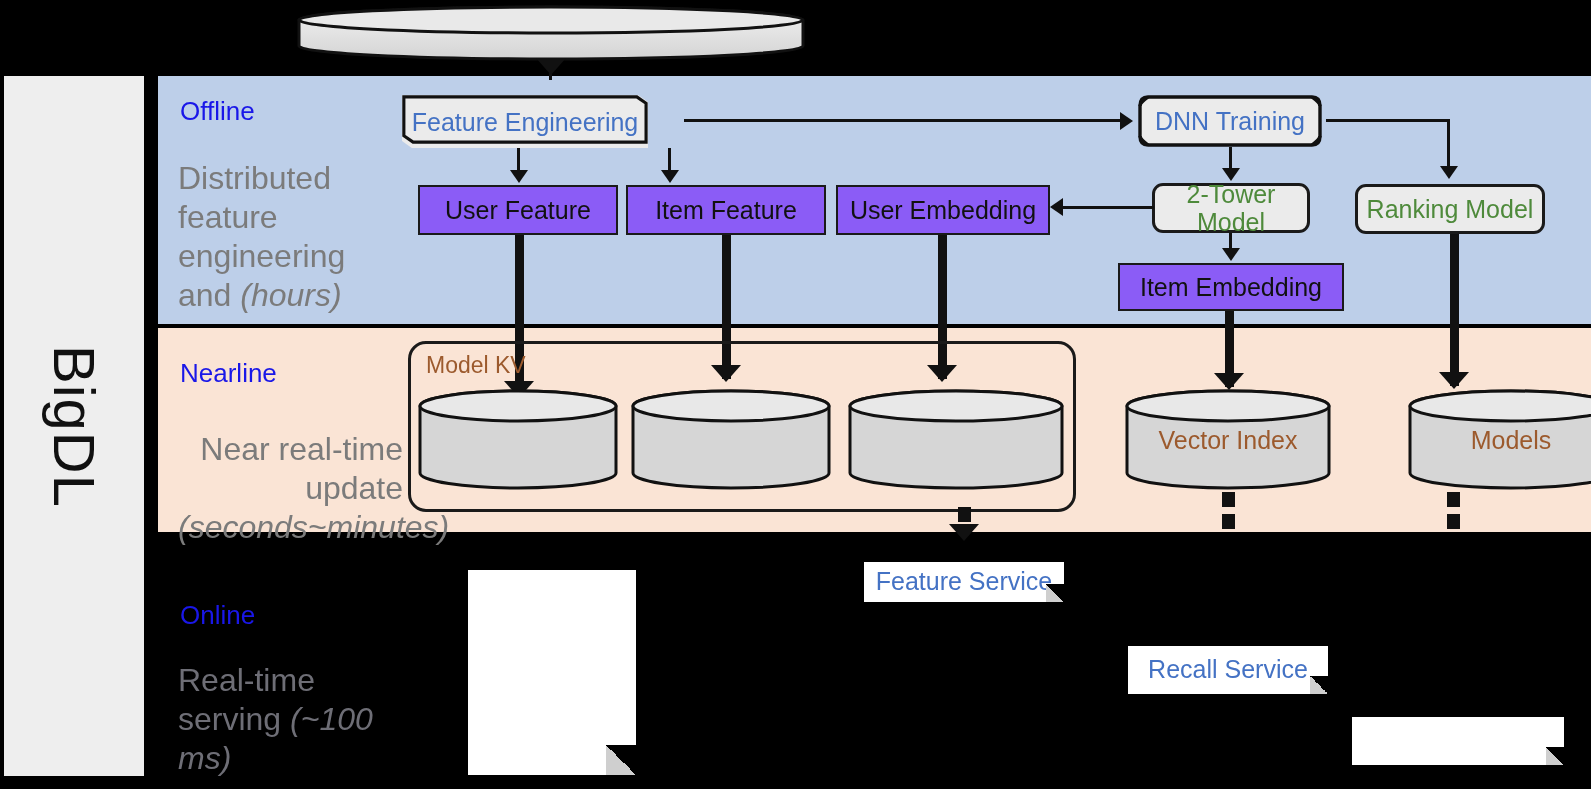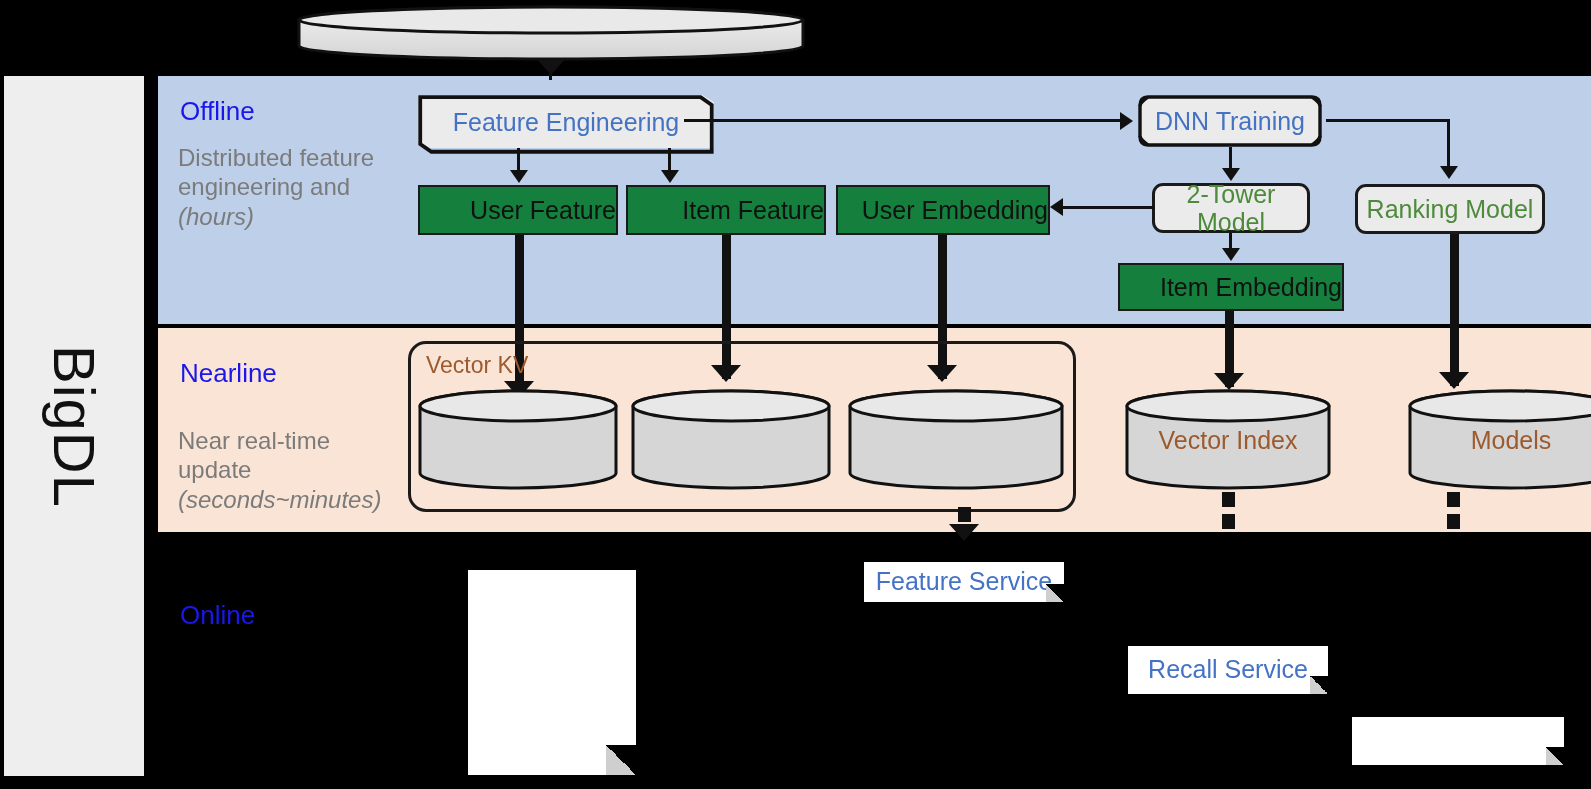--- a/index.html
+++ b/index.html
@@ -13,30 +13,30 @@
   #band-online{top:536px;height:253px;background:#000;}
 
   
   #bigdl-rail{position:absolute;left:4px;top:76px;width:140px;height:700px;
               background:#eeeeee;display:flex;align-items:center;justify-content:center;}
   #bigdl-label{writing-mode:vertical-rl;text-orientation:mixed;
                font-size:58px;color:#111;letter-spacing:1px;font-weight:400;}
 
   
   .band-title{position:absolute;font-size:26px;color:#1a17e8;font-weight:400;}
-  .band-sub{position:absolute;font-size:24px;color:#7b7b7b;line-height:1.22;width:225px;}
+  .band-sub{position:absolute;font-size:32px;color:#7b7b7b;line-height:1.22;width:225px;margin-top:16px;}
   .band-sub i{font-style:italic;}
   #online-sub{color:#6e6e76;}
 
   
   .node{position:absolute;box-sizing:border-box;display:flex;align-items:center;
         justify-content:center;text-align:center;line-height:1.12;}
 
   
-  .grey-box{background:#15803d;border:2.5px solid #1a1a1a;color:#111;font-size:25px;justify-content:flex-end;}
+  .grey-box{background:#8b5cf6;border:2.5px solid #1a1a1a;color:#111;font-size:25px;}
 
   
   .proc{background:#ebebeb;color:#4472c4;font-size:25px;}
   .proc-green{color:#4e8a3b;}
 
   .rounded{border:3px solid #1a1a1a;border-radius:11px;}
 
   
   .flag{border:0;background:transparent;}
   .flag .flag-bg{position:absolute;inset:0;background:#ebebeb;
@@ -98,43 +98,46 @@
   <div id="bigdl-rail">
     <span id="bigdl-label">BigDL</span>
   </div>
 
   <div class="band-title" style="left:180px;top:96px;">Offline</div>
   <div class="band-sub" style="left:178px;top:143px;">
     <span>Distributed feature engineering and </span><i>(hours)</i>
   </div>
 
   <div class="band-title" style="left:180px;top:358px;">Nearline</div>
-  <div class="band-sub" style="left:178px;top:426px;">
+  <div class="band-sub" style="left:178px;top:414px;text-align:right;">
     <span>Near real-time update </span><i>(seconds~minutes)</i>
   </div>
 
   <div class="band-title" style="left:180px;top:600px;">Online</div>
+  <div class="band-sub" id="online-sub" style="left:178px;top:645px;">
+    <span>Real-time serving </span><i>(~100 ms)</i>
+  </div>
 
   <div class="cyl" style="left:296px;top:4px;width:510px;height:58px;">
     <svg viewBox="0 0 510 58" preserveAspectRatio="none">
       <defs>
         <linearGradient id="gcyl" x1="0" y1="0" x2="0" y2="1">
           <stop offset="0%" stop-color="#f2f2f2"></stop>
             <stop offset="100%" stop-color="#d4d4d4"></stop>
         </linearGradient>
       </defs>
       <path d="M3,16 A252,13 0 0 1 507,16 L507,42 A252,13 0 0 1 3,42 Z" fill="url(#gcyl)" stroke="#111" stroke-width="3"></path>
       <ellipse cx="255" cy="16" rx="252" ry="13" fill="#e9e9e9" stroke="#111" stroke-width="3"></ellipse>
     </svg>
   </div>
 
   <div class="line thin-v" style="left:549px;top:58px;height:22px;"></div>
   <div class="arrow-dn-big" style="left:536px;top:58px;"></div>
 
-  <div class="node proc flag" style="left:418px;top:95px;width:296px;height:53px;">
+  <div class="node proc flag" style="left:402px;top:95px;width:246px;height:53px;">
     <div class="flag-bg"></div>
     <svg class="flag-line" viewBox="0 0 266 53" preserveAspectRatio="none">
       <path d="M2,2 L254,2 L264,9 L264,51 L12,51 L2,44 Z" fill="none" stroke="#111" stroke-width="3.4"></path>
     </svg>
     <span class="lbl">Feature Engineering</span>
   </div>
 
   <div class="node proc bracket" style="left:1134px;top:95px;width:192px;height:52px;">
     <svg class="br-svg" viewBox="0 0 192 52" preserveAspectRatio="none">
       <path d="M14,2 L178,2 Q186,2 186,11 L186,41 Q186,50 178,50 L14,50 Q6,50 6,41 L6,11 Q6,2 14,2 Z" fill="#ebebeb" stroke="#111" stroke-width="3.4"></path>
@@ -194,21 +197,21 @@
   <div class="line thick-v" style="left:938px;top:235px;height:144px;"></div>
   <div class="arrow-dn-big" style="left:927px;top:365px;"></div>
 
   <div class="line thick-v" style="left:1225px;top:311px;height:76px;"></div>
   <div class="arrow-dn-big" style="left:1214px;top:373px;"></div>
 
   <div class="line thick-v" style="left:1450px;top:234px;height:152px;"></div>
   <div class="arrow-dn-big" style="left:1439px;top:372px;"></div>
 
   <div id="redis-group" style="left:408px;top:341px;width:662px;height:165px;"></div>
-  <div id="redis-kv-label" style="left:426px;top:352px;">Vector KV</div>
+  <div id="redis-kv-label" style="left:426px;top:352px;">Model KV</div>
 
   <div class="cyl" style="left:417px;top:388px;width:202px;height:103px;">
     <svg viewBox="0 0 202 103" preserveAspectRatio="none">
       <path d="M3,18 A98,15 0 0 1 199,18 L199,85 A98,15 0 0 1 3,85 Z" fill="#d6d6d6" stroke="#111" stroke-width="3"></path>
       <ellipse cx="101" cy="18" rx="98" ry="15" fill="#e8e8e8" stroke="#111" stroke-width="3"></ellipse>
     </svg>
     <div class="cyl-label"></div>
   </div>
   <div class="cyl" style="left:630px;top:388px;width:202px;height:103px;">
     <svg viewBox="0 0 202 103" preserveAspectRatio="none">

